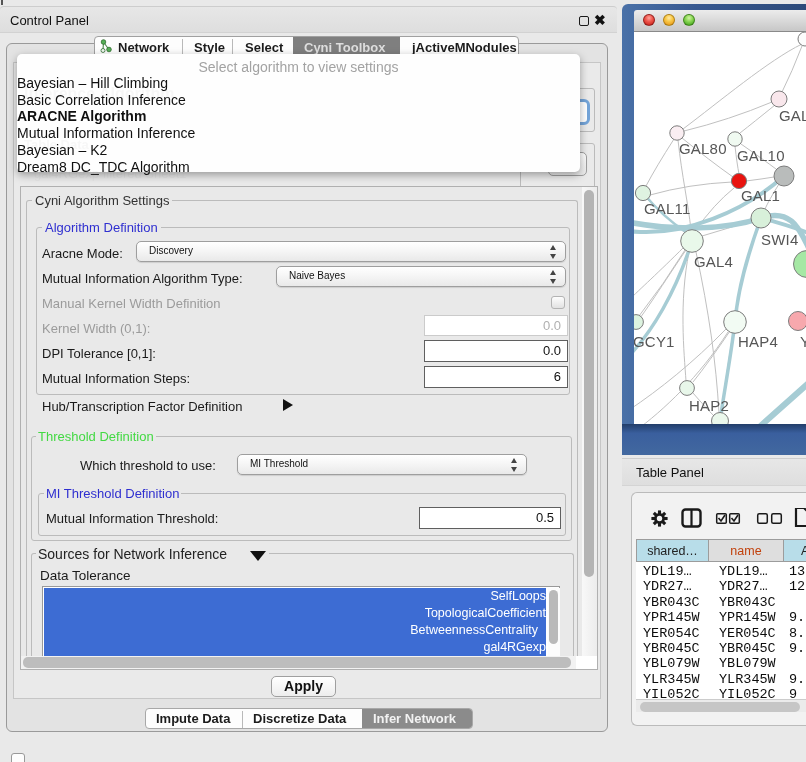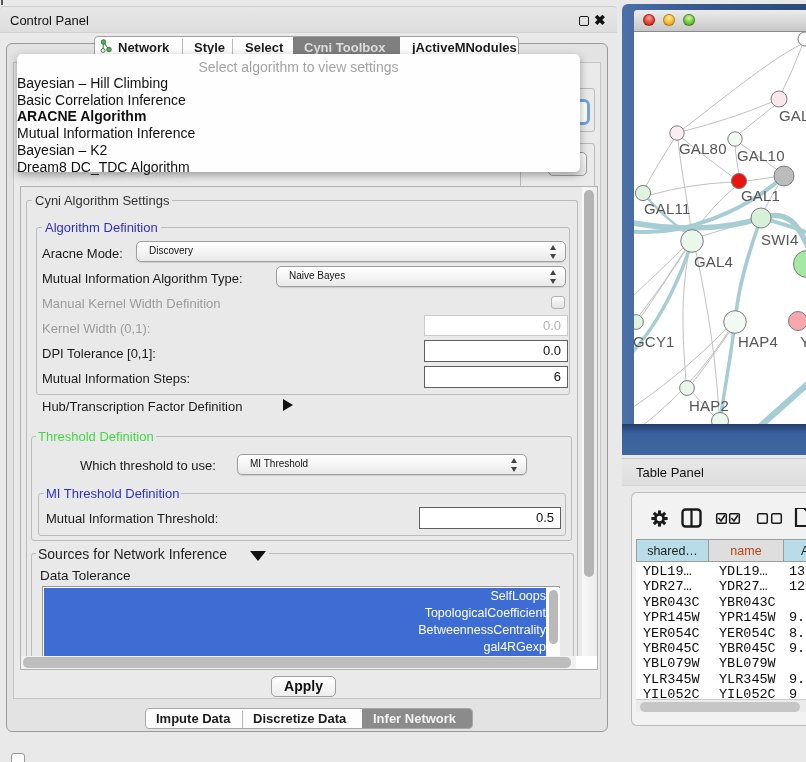--- a/index.html
+++ b/index.html
@@ -118,21 +118,21 @@
 <div class="fieldset" style="left:31px;top:553px;width:543px;height:108px;border-bottom:none;"></div>
 <div class="flabel" style="left:36px;top:546px;color:#222;background:#e9e9e9;padding:0 2px 0 2px;font-size:14px;width:233px;">Sources for Network Inference</div>
 <div class="abs" style="left:250px;top:551px;width:0;height:0;border-left:8px solid transparent;border-right:8px solid transparent;border-top:10px solid #111;"></div>
 
 <div class="lbl abs" style="left:40px;top:568px;font-size:13.5px;">Data Tolerance</div>
 
 <div class="abs" style="left:42px;top:586px;width:518px;height:72px;background:#fff;border:1px solid #999;border-bottom:none;text-align:right;">
   <div class="abs" style="left:1px;top:1px;width:502px;height:70px;background:#3d6cd3;color:#fff;font-size:12.5px;">
     <div style="padding:1px 0 0 6px;height:17px;">SelfLoops</div>
     <div style="padding:1px 0 0 6px;height:17px;">TopologicalCoefficient</div>
-    <div style="padding:1px 0 0 6px;height:17px;">BetweennessCentrality</div>
+    <div style="padding:1px 8px 0 6px;height:17px;">BetweennessCentrality</div>
     <div style="padding:1px 0 0 6px;height:17px;">gal4RGexp</div>
   </div>
   <div class="abs" style="left:505px;top:1px;width:12px;height:70px;background:#fcfcfc;">
     <div class="abs" style="left:1px;top:2px;width:9px;height:54px;background:#b9b9b9;border-radius:5px;"></div>
   </div>
 </div>
 
 <div class="abs" style="left:21px;top:656px;width:555px;height:13px;background:#f2f2f2;">
   <div class="abs" style="left:2px;top:1px;width:548px;height:11px;background:#bdbdbd;border-radius:5px;"></div>
 </div>

